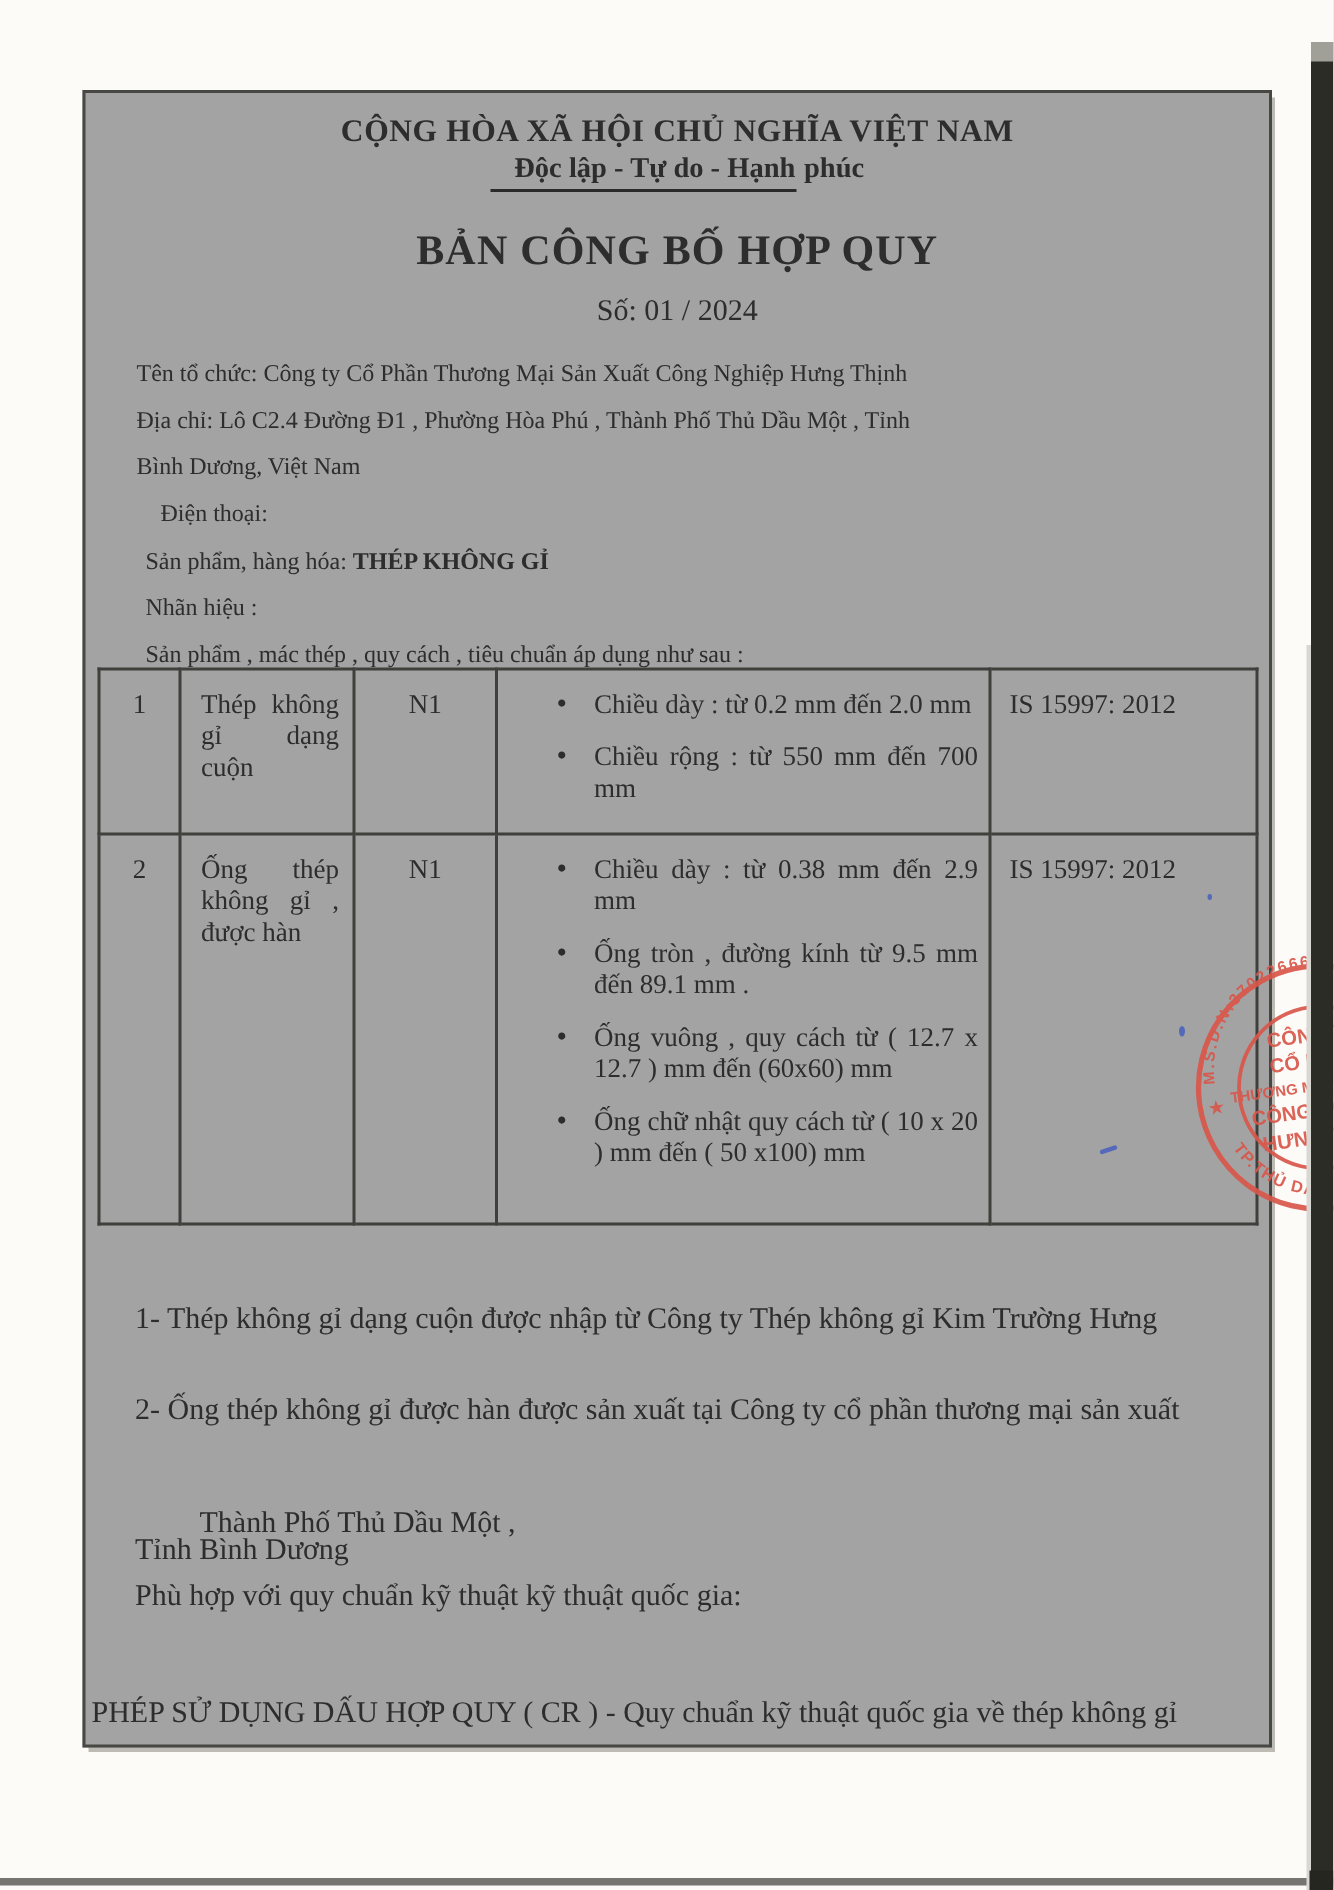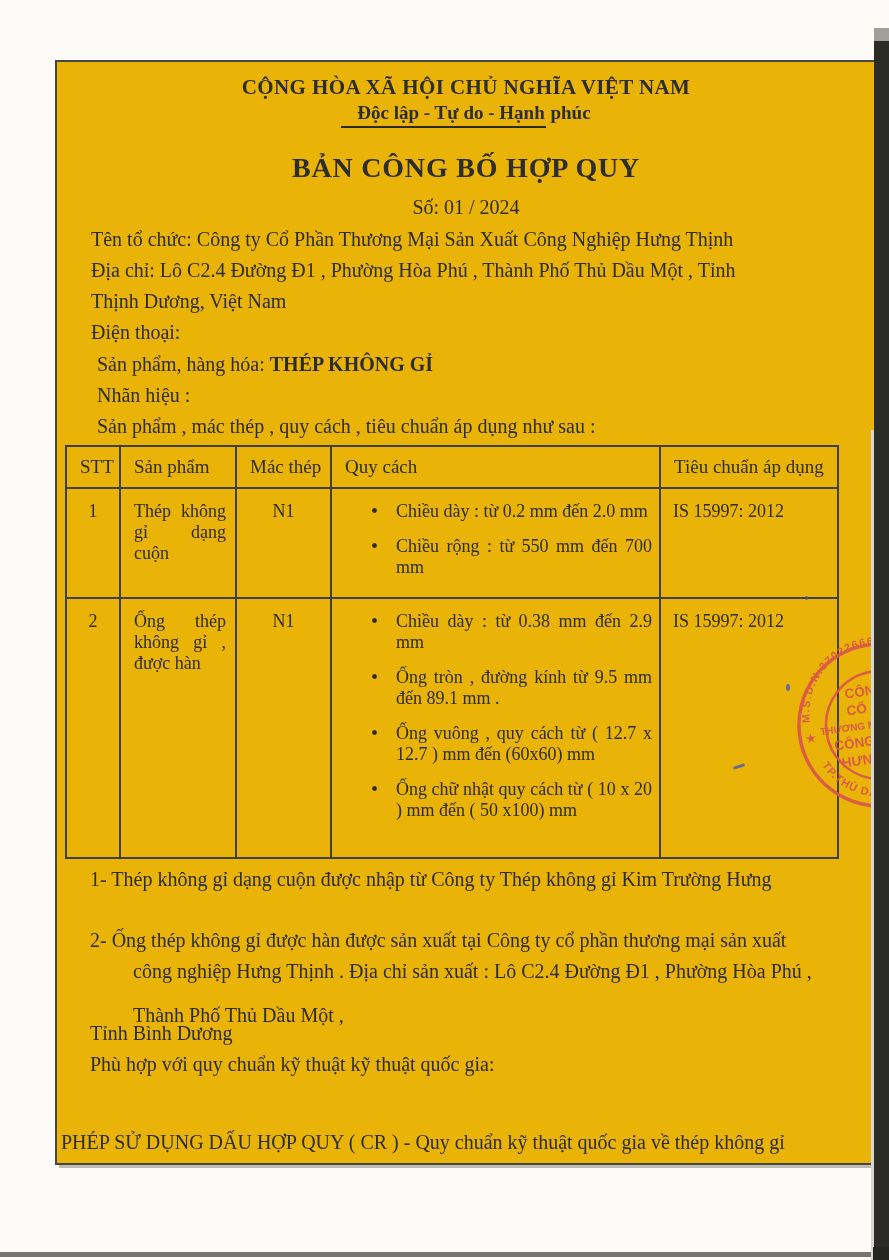--- a/index.html
+++ b/index.html
@@ -30,36 +30,35 @@
   }
   .edge-bottom-corner {
     position: absolute; right: 0; bottom: 0; width: 16px; height: 13px;
     background: #25261f; z-index: 31;
   }
 
   .border-box {
     position: absolute; left: 55px; top: 60px; width: 789px; height: 1101px;
     border: 2px solid #474744;
     box-shadow: 3px 4px 0 -1px #bdbbb4;
-    background: #eab308;
+    background: #a3a3a3;
     z-index: 1;
-    padding-left: 29px;
   }
   .centered { position: absolute; left: 0; width: 100%; text-align: center; }
   .national-title { top: 13px; font-weight: bold; font-size: 21px; letter-spacing: .4px; }
   .motto { top: 40px; font-weight: bold; font-size: 19px; }
   .motto .u { border-bottom: 2.5px solid #2a2a2a; padding: 0 1px 3px 16px; }
   .doc-title { top: 90px; font-weight: bold; font-size: 28px; letter-spacing: .8px; }
   .doc-number { top: 134px; font-size: 20px; }
 
-  .line { position: absolute; font-size: 20px; white-space: nowrap; }
+  .line { position: absolute; font-size: 16px; white-space: nowrap; margin-top: 13px; }
   .l-org     { left: 34px; top: 166px; }
   .l-addr1   { left: 34px; top: 197px; }
   .l-addr2   { left: 34px; top: 228px; }
-  .l-phone   { left: 34px; top: 259px; }
+  .l-phone   { left: 50px; top: 259px; }
   .l-product { left: 40px; top: 291px; }
   .l-brand   { left: 40px; top: 322px; }
   .l-intro   { left: 40px; top: 353px; }
   .bold { font-weight: bold; }
 
   table.spec {
     position: absolute; left: 8px; top: 383px;
     border-collapse: collapse; table-layout: fixed;
     width: 772px; font-size: 18px; color: #2d2d2d;
   }
@@ -114,42 +113,35 @@
   <div class="border-box">
 
     <div class="centered national-title">CỘNG HÒA XÃ HỘI CHỦ NGHĨA VIỆT NAM</div>
     <div class="centered doc-title">BẢN CÔNG BỐ HỢP QUY</div>
 
     <div class="centered motto"><span class="u">Độc lập - Tự do - Hạnh</span><span> phúc</span></div>
     <div class="centered doc-number">Số: 01 / 2024</div>
 
     <div class="line l-org">Tên tổ chức: Công ty Cổ Phần Thương Mại Sản Xuất Công Nghiệp Hưng Thịnh</div>
     <div class="line l-addr1">Địa chỉ: Lô C2.4 Đường Đ1 , Phường Hòa Phú , Thành Phố Thủ Dầu Một , Tỉnh</div>
-    <div class="line l-addr2">Thịnh Dương, Việt Nam</div>
+    <div class="line l-addr2">Bình Dương, Việt Nam</div>
     <div class="line l-phone">Điện thoại:</div>
     <div class="line l-product"><span>Sản phẩm, hàng hóa: </span><span class="bold">THÉP KHÔNG GỈ</span></div>
     <div class="line l-brand">Nhãn hiệu :</div>
     <div class="line l-intro">Sản phẩm , mác thép , quy cách , tiêu chuẩn áp dụng như sau :</div>
 
     <table class="spec">
       <colgroup>
         <col style="width:54px">
           <col style="width:116px">
           <col style="width:95px">
           <col style="width:329px">
           <col style="width:178px">
       </colgroup>
       <tbody>
-          <tr>
-        <th class="c-stt">STT</th>
-        <th>Sản phẩm</th>
-        <th>Mác thép</th>
-        <th>Quy cách</th>
-        <th>Tiêu chuẩn áp dụng</th>
-      </tr>
       <tr class="r1">
         <td class="c-stt">1</td>
         <td class="c-sp">Thép không gỉ dạng cuộn</td>
         <td class="c-mt">N1</td>
         <td>
           <ul class="qc">
             <li>Chiều dày : từ 0.2 mm đến 2.0 mm</li>
             <li>Chiều rộng : từ 550 mm đến 700 mm</li>
           </ul>
         </td>
@@ -167,21 +159,20 @@
             <li>Ống chữ nhật quy cách từ ( 10 x 20 ) mm đến ( 50 x100) mm</li>
           </ul>
         </td>
         <td class="c-tc">IS 15997: 2012</td>
       </tr>
     </tbody>
       </table>
 
     <div class="note n1a">1-  Thép không gỉ dạng cuộn được nhập từ Công ty Thép không gỉ Kim Trường Hưng</div>
     <div class="note n2a">2-  Ống thép không gỉ được hàn được sản xuất tại Công ty cổ phần thương mại sản xuất</div>
-    <div class="note n2b">công nghiệp Hưng Thịnh . Địa chỉ sản xuất : Lô C2.4 Đường Đ1 , Phường Hòa Phú ,</div>
     <div class="note n2c">Thành Phố Thủ Dầu Một ,</div>
     <div class="note nprov">Tỉnh Bình Dương</div>
     <div class="note nconf">Phù hợp với quy chuẩn kỹ thuật kỹ thuật quốc gia:</div>
     <div class="note qcvn2">PHÉP SỬ DỤNG DẤU HỢP QUY ( CR ) -  Quy chuẩn kỹ thuật quốc gia về thép không gỉ</div>
 
   </div>
 
   <svg class="stamp" viewBox="-100 -100 200 200">
     <circle cx="0" cy="0" r="81" fill="none" stroke="#d9564a" stroke-width="3.5"></circle>
     <circle cx="0" cy="0" r="54" fill="none" stroke="#d9564a" stroke-width="2.5"></circle>

